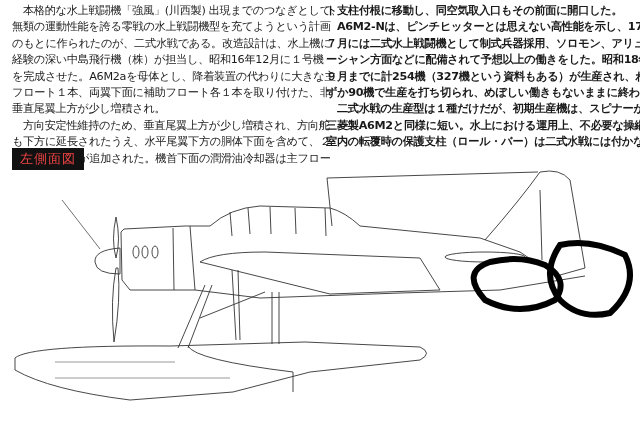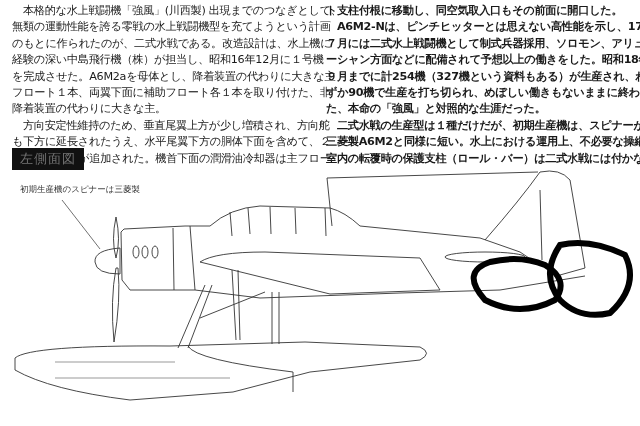--- a/index.html
+++ b/index.html
@@ -4,58 +4,56 @@
 <style>
   html, body { margin: 0; padding: 0; background: #ffffff; }
   body { width: 640px; height: 426px; position: relative; overflow: hidden;
          font-family: "DejaVu Sans", sans-serif; color: #1a1a1a; }
   .col { position: absolute; top: 3px; font-size: 11.2px; line-height: 16.4px;
          letter-spacing: -0.3px; white-space: nowrap; }
   .col-left { left: 12px; width: 300px; }
   .col-right { left: 326px; width: 305px; font-weight: bold; }
   .line { display: block; height: 16.4px; }
   .section-label { position: absolute; left: 12px; top: 148px; background: #111;
-                   color: #737373; font-size: 13px; padding: 2px 8px; letter-spacing: 1px; }
+                   color: #ef4444; font-size: 13px; padding: 2px 8px; letter-spacing: 1px; }
   .callout { position: absolute; left: 20px; top: 183px; font-size: 8.5px; line-height: 12px;
              color: #333; white-space: nowrap; }
   svg.drawing { position: absolute; left: 0; top: 0; }
 </style>
 </head>
 <body>
 
 <div class="col col-left">
   <span class="line">　本格的な水上戦闘機「強風」(川西製) 出現までのつなぎとして、</span>
   <span class="line">無類の運動性能を誇る零戦の水上戦闘機型を充てようという計画</span>
   <span class="line">のもとに作られたのが、二式水戦である。改造設計は、水上機に</span>
   <span class="line">経験の深い中島飛行機（株）が担当し、昭和16年12月に１号機</span>
   <span class="line">を完成させた。A6M2aを母体とし、降着装置の代わりに大きな主</span>
   <span class="line">フロート１本、両翼下面に補助フロート各１本を取り付けた、非</span>
-  <span class="line">降着装置の代わりに大きな主。</span>
+  <span class="line">垂直尾翼上方が少し増積され。</span>
   <span class="line">　方向安定性維持のため、垂直尾翼上方が少し増積され、方向舵</span>
   <span class="line">も下方に延長されたうえ、水平尾翼下方の胴体下面を含めて、２</span>
   <span class="line">枚の安定ヒレが追加された。機首下面の潤滑油冷却器は主フロー</span>
 </div>
 
 <div class="col col-right">
   <span class="line">ト支柱付根に移動し、同空気取入口もその前面に開口した。</span>
   <span class="line">　A6M2-Nは、ピンチヒッターとは思えない高性能を示し、17年</span>
   <span class="line">７月には二式水上戦闘機として制式兵器採用、ソロモン、アリュ</span>
   <span class="line">ーシャン方面などに配備されて予想以上の働きをした。昭和18年</span>
   <span class="line">９月までに計254機（327機という資料もある）が生産され、わ</span>
   <span class="line">ずか90機で生産を打ち切られ、めぼしい働きもないままに終わっ</span>
-  <span class="line">た、本命の「強風」と対照的な生涯だった。</span>
   <span class="line">　二式水戦の生産型は１種だけだが、初期生産機は、スピナーが</span>
   <span class="line">三菱製A6M2と同様に短い。水上における運用上、不必要な操縦</span>
   <span class="line">室内の転覆時の保護支柱（ロール・バー）は二式水戦には付かない。</span>
 </div>
 
 <div class="section-label">左側面図</div>
 
 <div class="callout">
-  <div>初期生産機のスピナーは三菱製</div>
 </div>
 
 <svg class="drawing" width="640" height="426" viewBox="0 0 640 426">
   <g fill="none" stroke="#333" stroke-width="0.9">
 
     <line x1="62" y1="200" x2="100" y2="249" stroke-width="0.7"></line>
 
     <path d="M116,217 Q111,240 116,258 Q121,240 116,217 Z"></path>
     <path d="M116,268 Q110,300 114,342 Q121,300 118,268 Z"></path>
 

